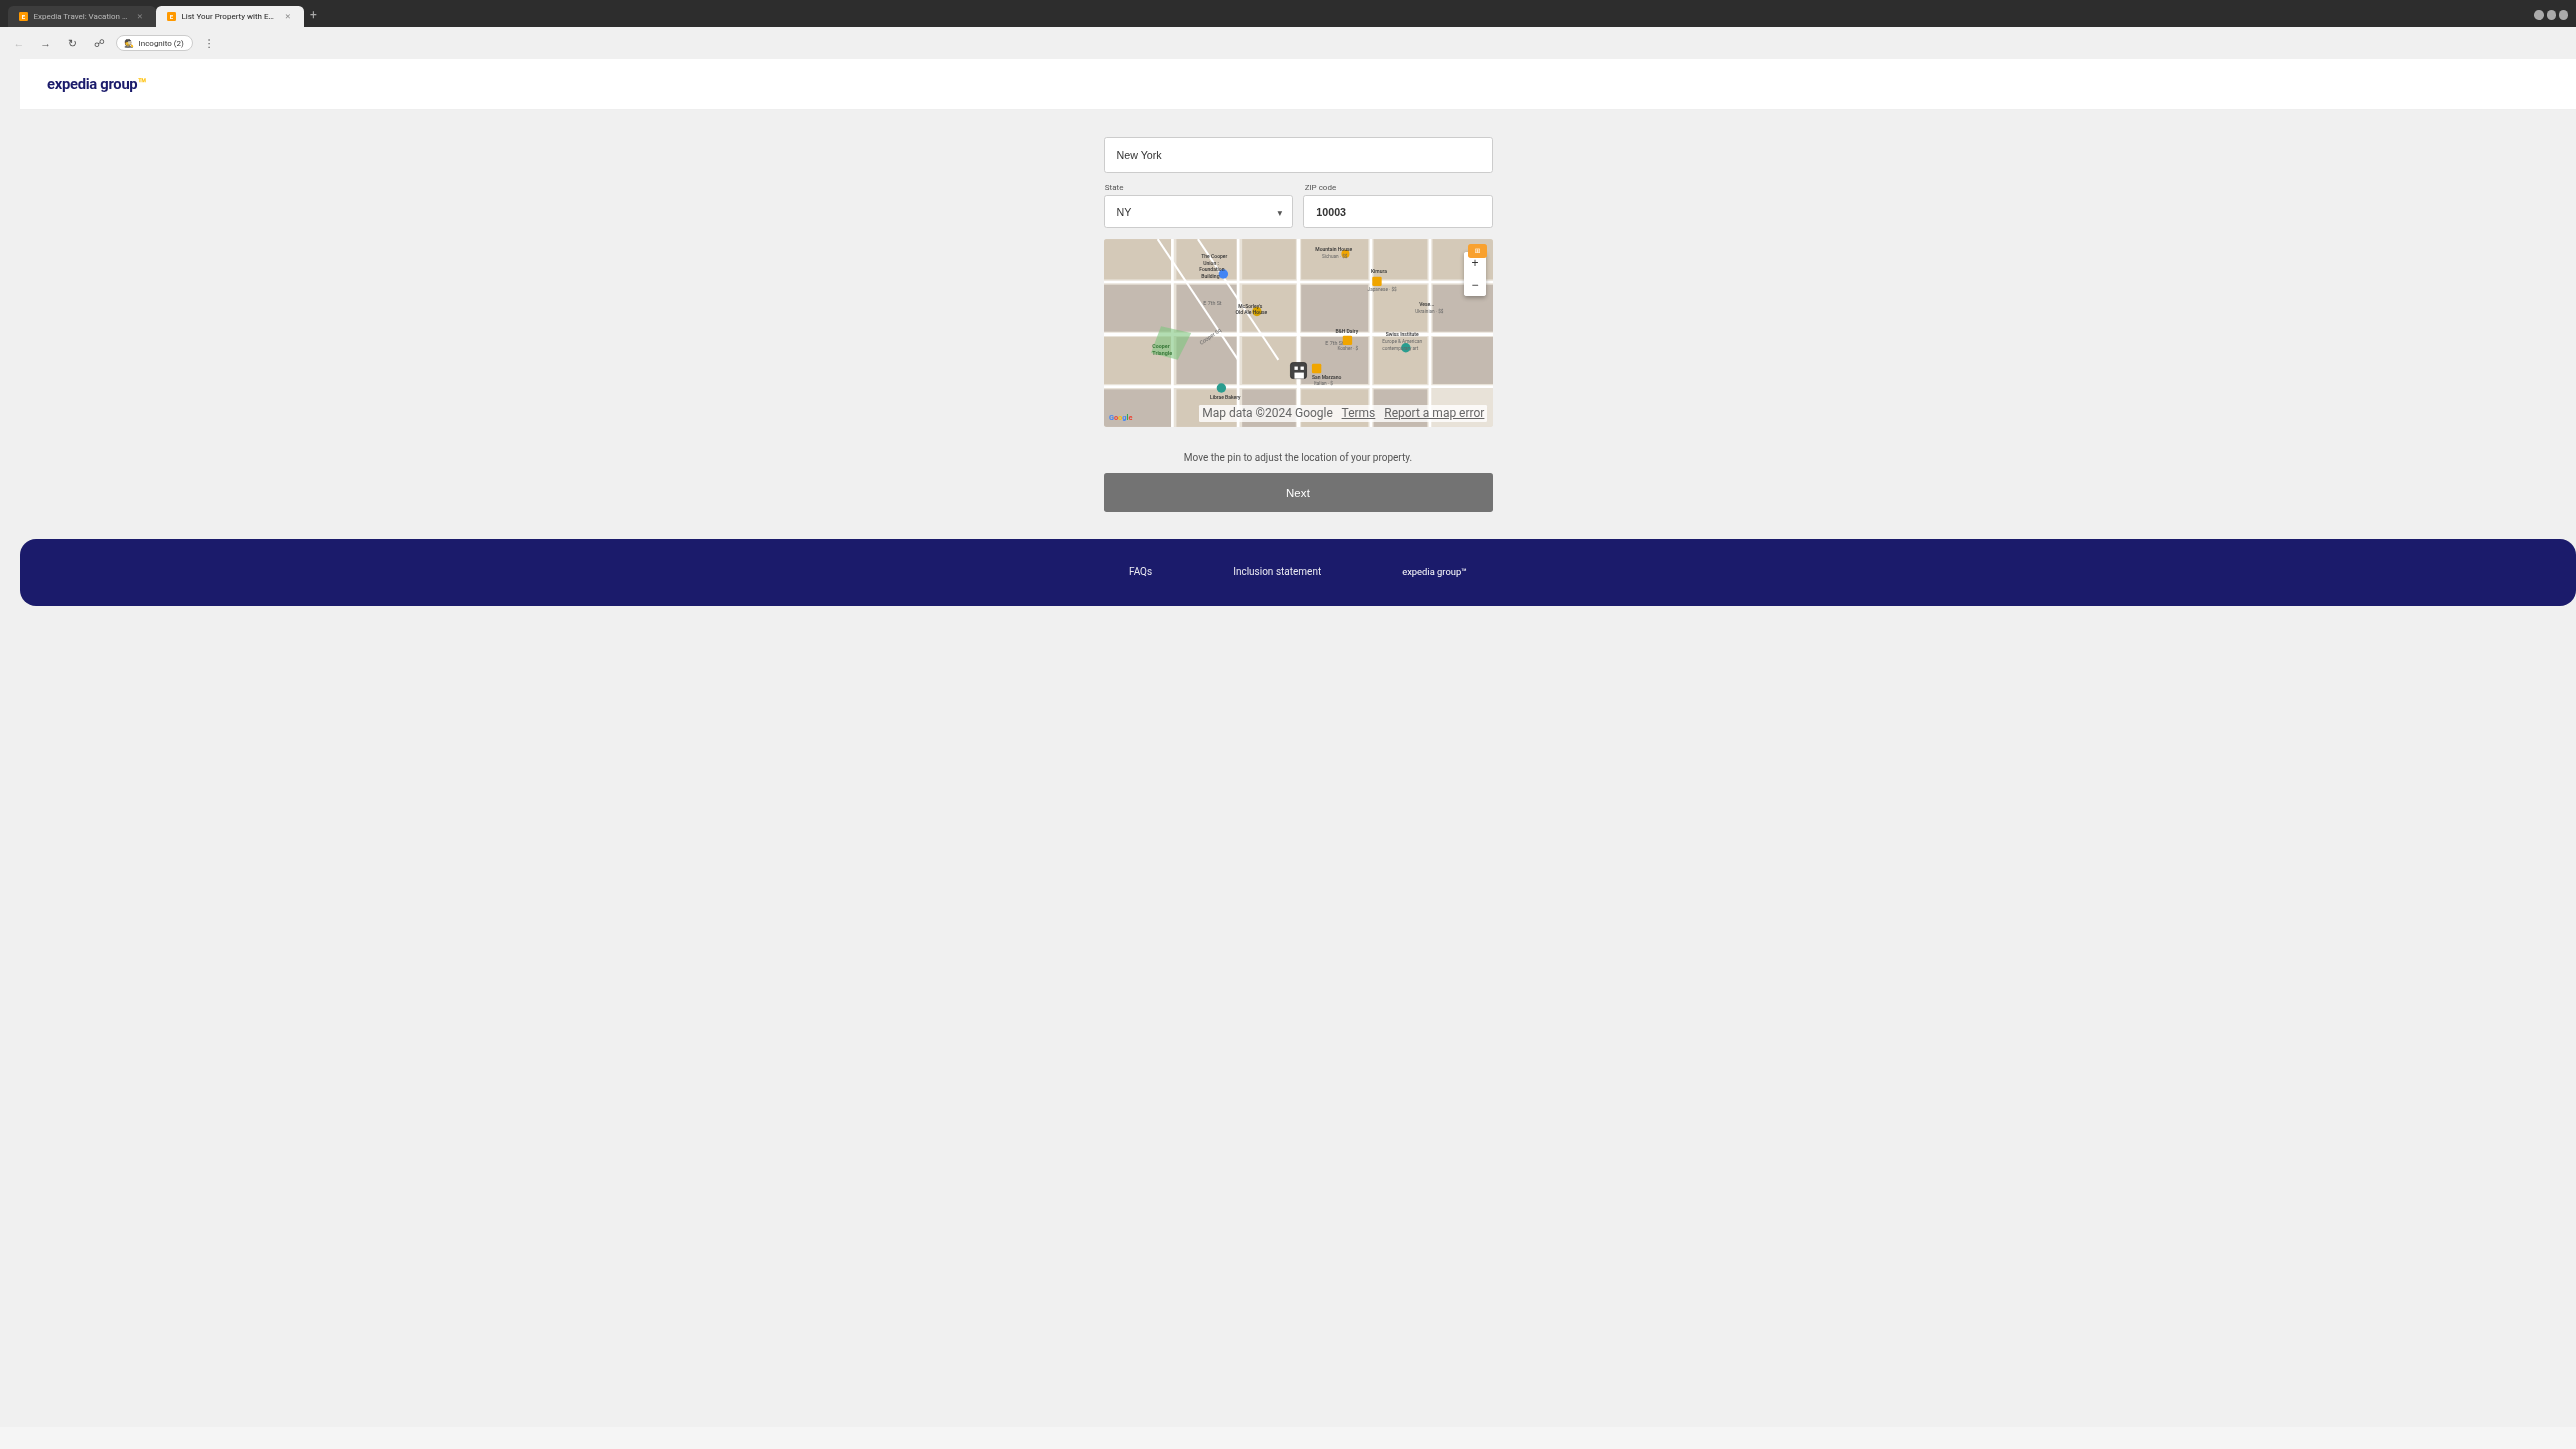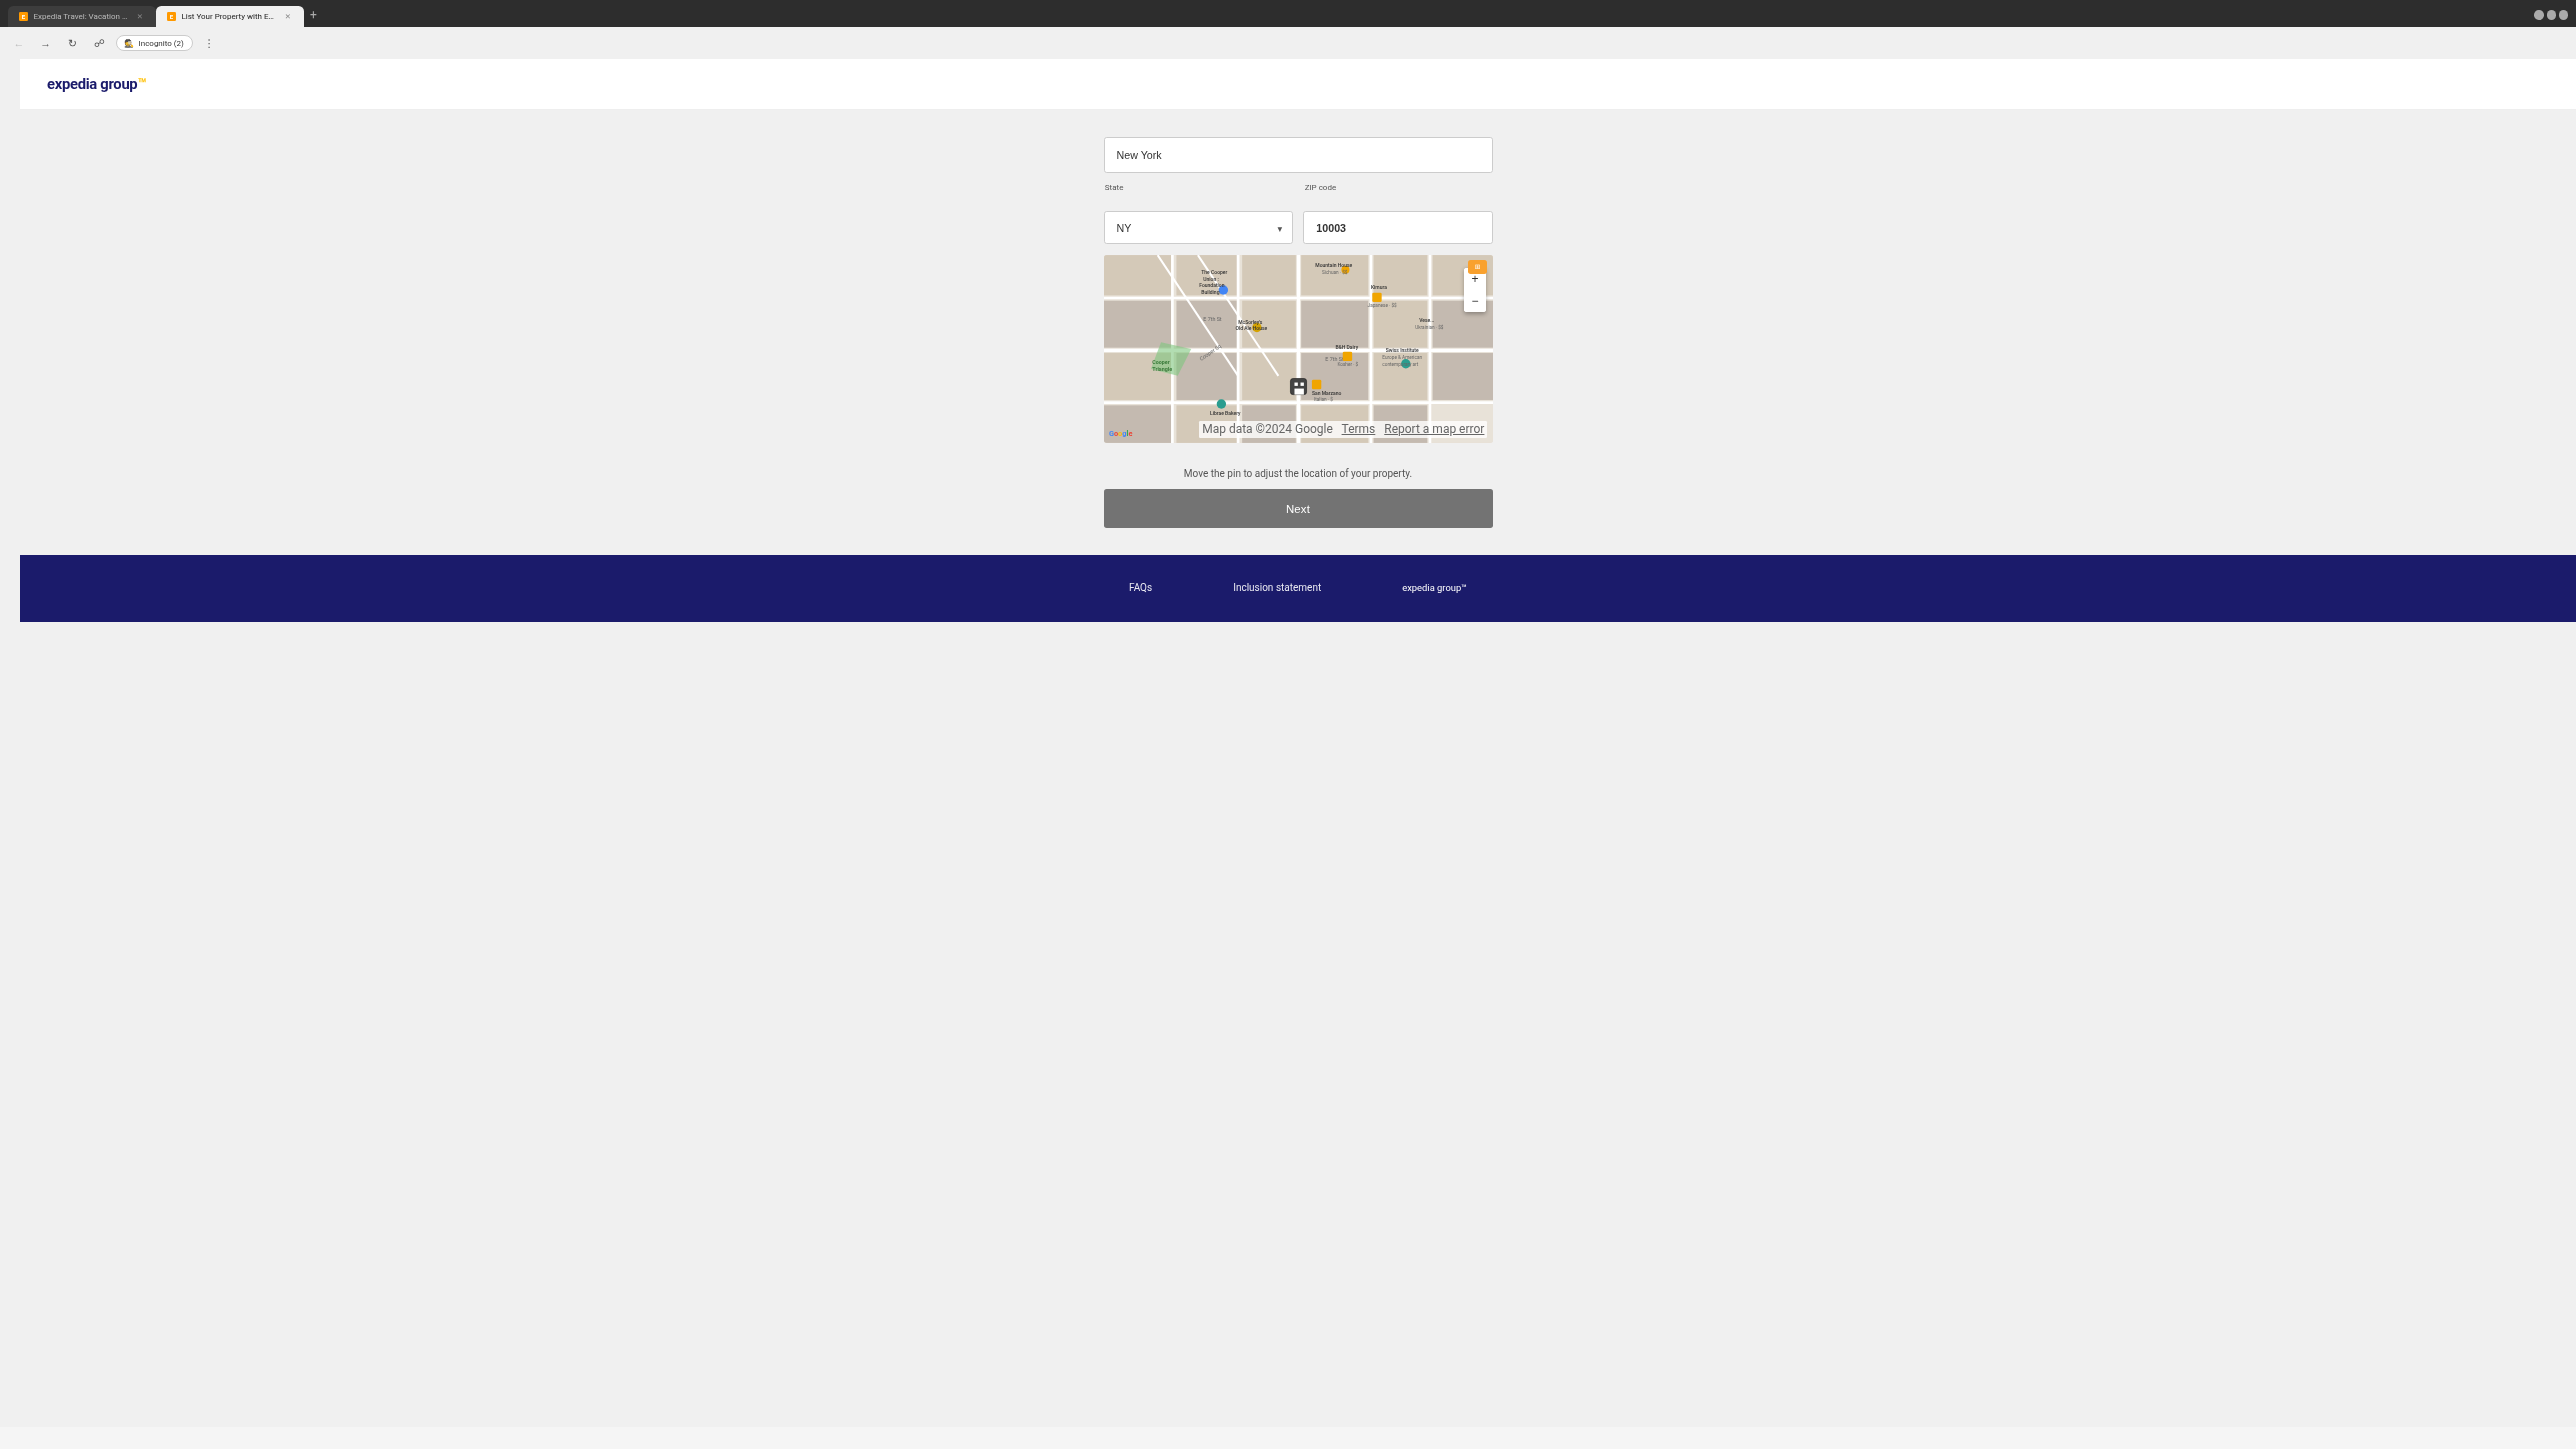--- a/index.html
+++ b/index.html
@@ -231,21 +231,21 @@
 
     .field-group {
       display: flex;
       flex-direction: column;
       flex: 1;
     }
 
     .field-label {
       font-size: 8px;
       color: #555;
-      margin-bottom: 19px;
+      margin-bottom: 3px;
       padding: 0 1.3px;
     }
 
     .select-wrapper {
       position: relative;
       background: white;
       border: 0.7px solid #ccc;
       border-radius: 2.7px;
     }
 
@@ -382,20 +382,21 @@
     }
 
     
     .footer {
       background: #1b1b6b;
       padding: 27px;
       display: flex;
       justify-content: center;
       gap: 81px;
       min-height: 67px;
+      border-radius: 16px;
     }
 
     .footer-link {
       color: white;
       font-size: 10px;
       cursor: pointer;
       opacity: 0.9;
     }
 
     .footer-logo-area {

